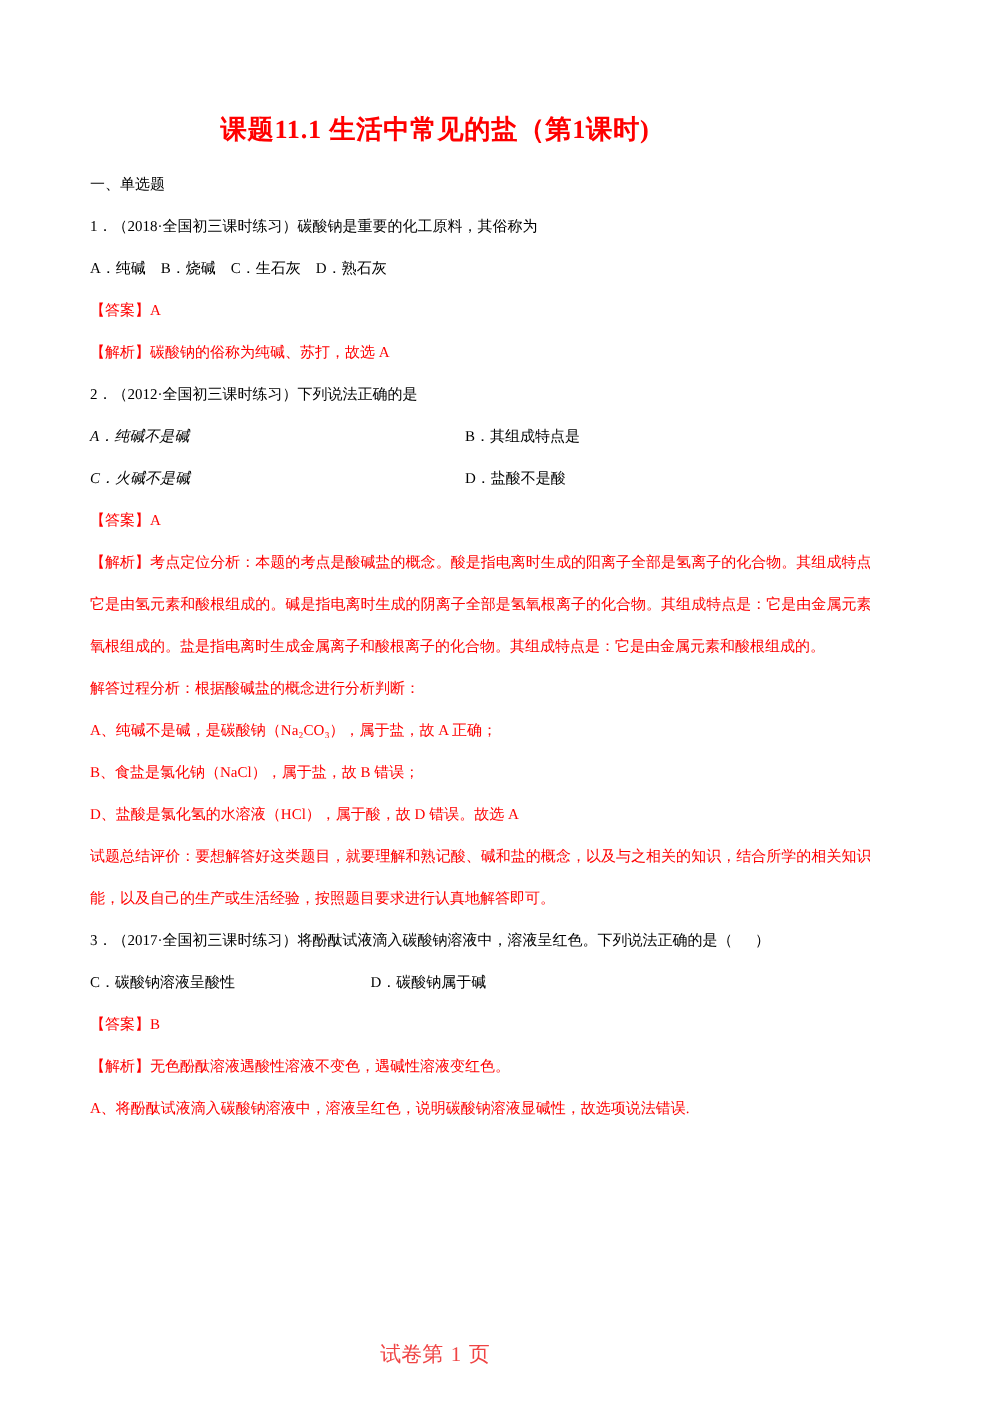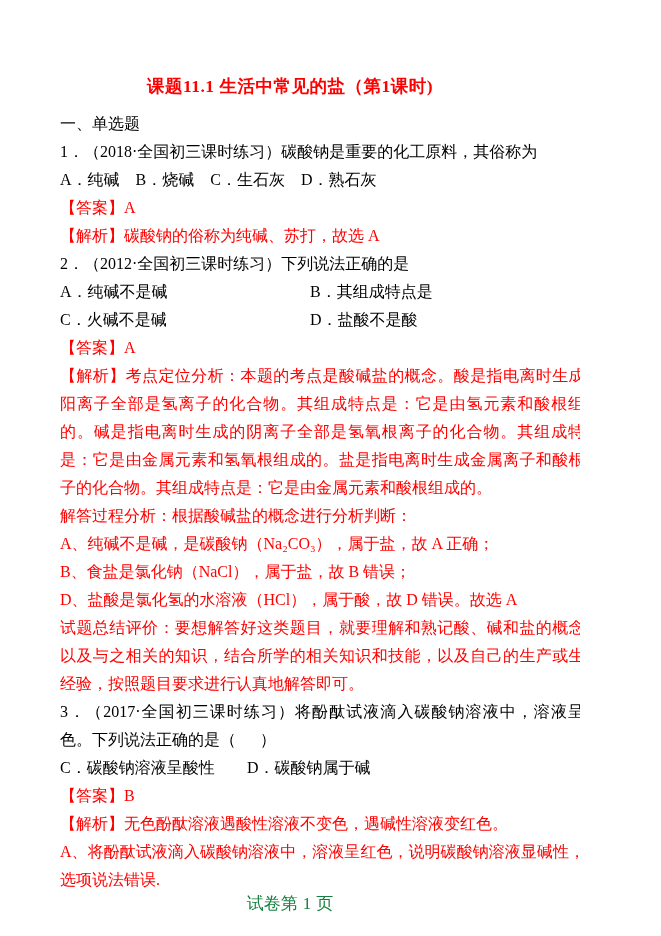--- a/index.html
+++ b/index.html
@@ -25,35 +25,35 @@
     text-align: center;
     line-height: 24px;
     margin-bottom: 12px;
     letter-spacing: 0.5px;
   }
   .body-text { width: 541px; }
   .ln {
     line-height: 28px;
     white-space: pre-wrap;
     text-align: justify;
-    font-size: 16px;
+    font-size: 10px;
   }
   .red { color: #ff0000; }
   .black { color: #000000; }
   .cols { display: flex; }
   .cols .col-l { flex: 0 0 auto; }
-  .w250 { width: 250px; }
+  .w250 { width: 250px; font-style: italic; }
   .w187 { width: 187px; }
   .footer {
     position: absolute;
     left: 0; right: 0;
     bottom: 24px;
     text-align: center;
-    font-size: 17px;
-    color: #15803d;
+    font-size: 14px;
+    color: #ef4444;
     line-height: 16px;
   }
   .footer .pagenum { padding: 0 5px; }
 </style>
 </head>
 <body>
 
 <div class="page">
 
   <h1 class="title">课题11.1 生活中常见的盐（第1课时)</h1>

